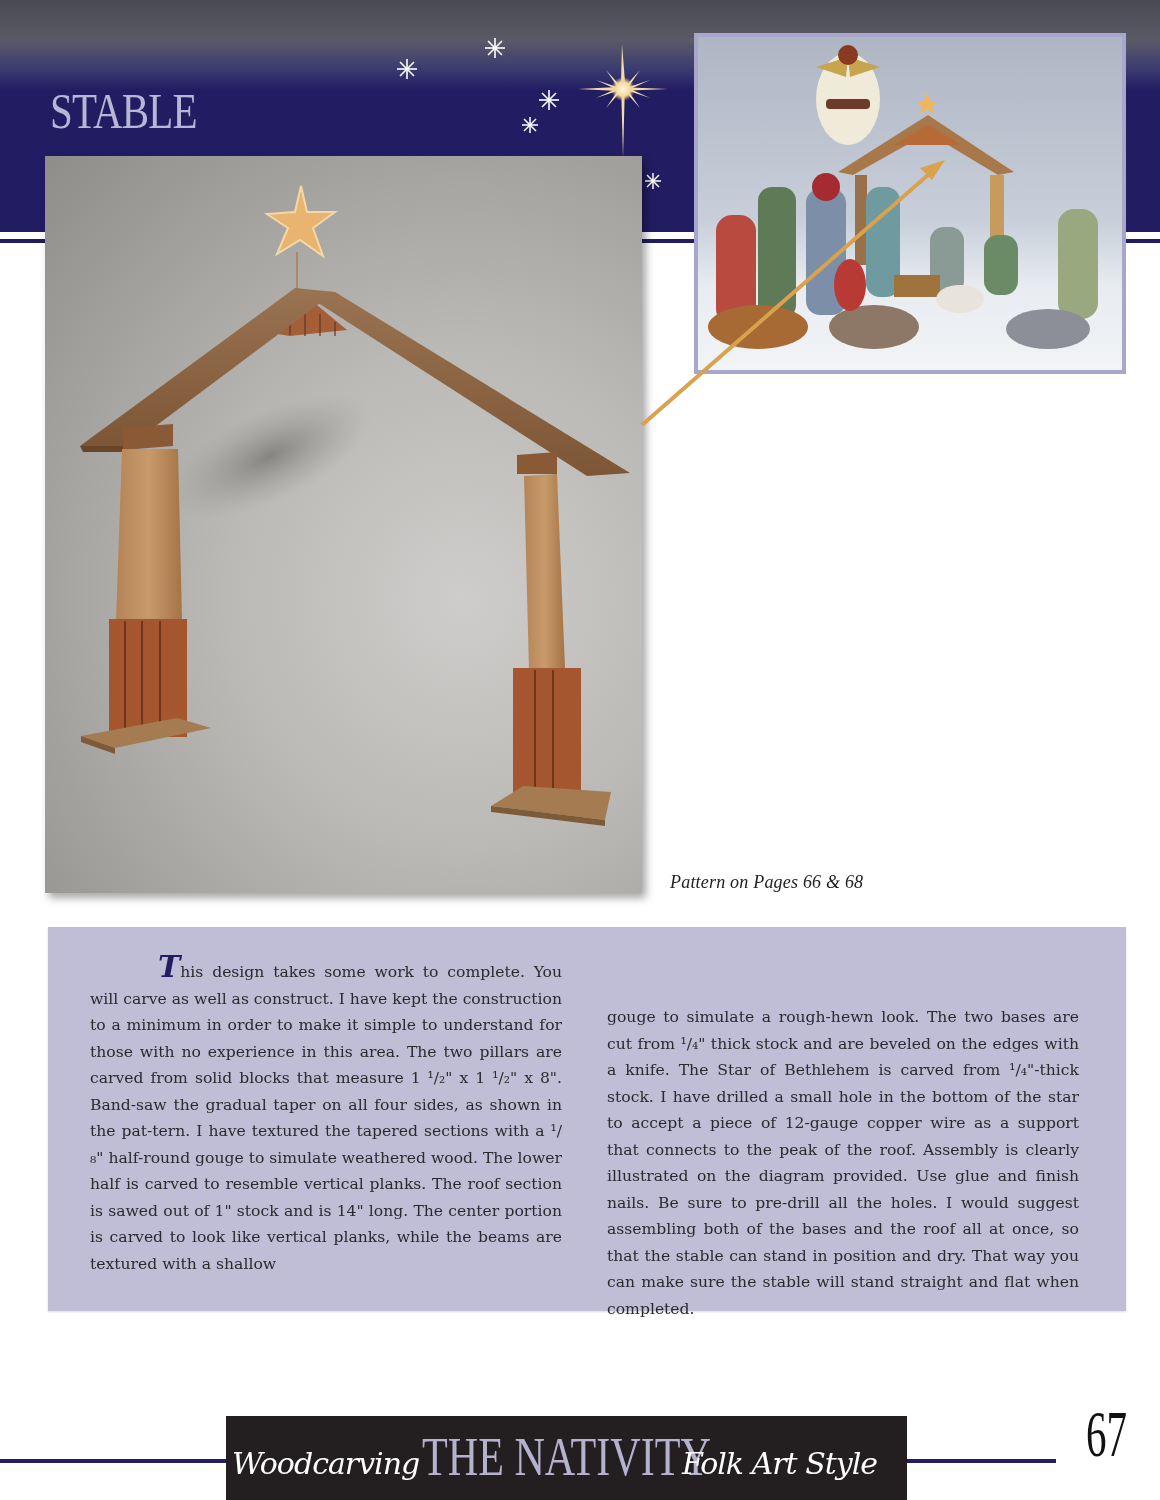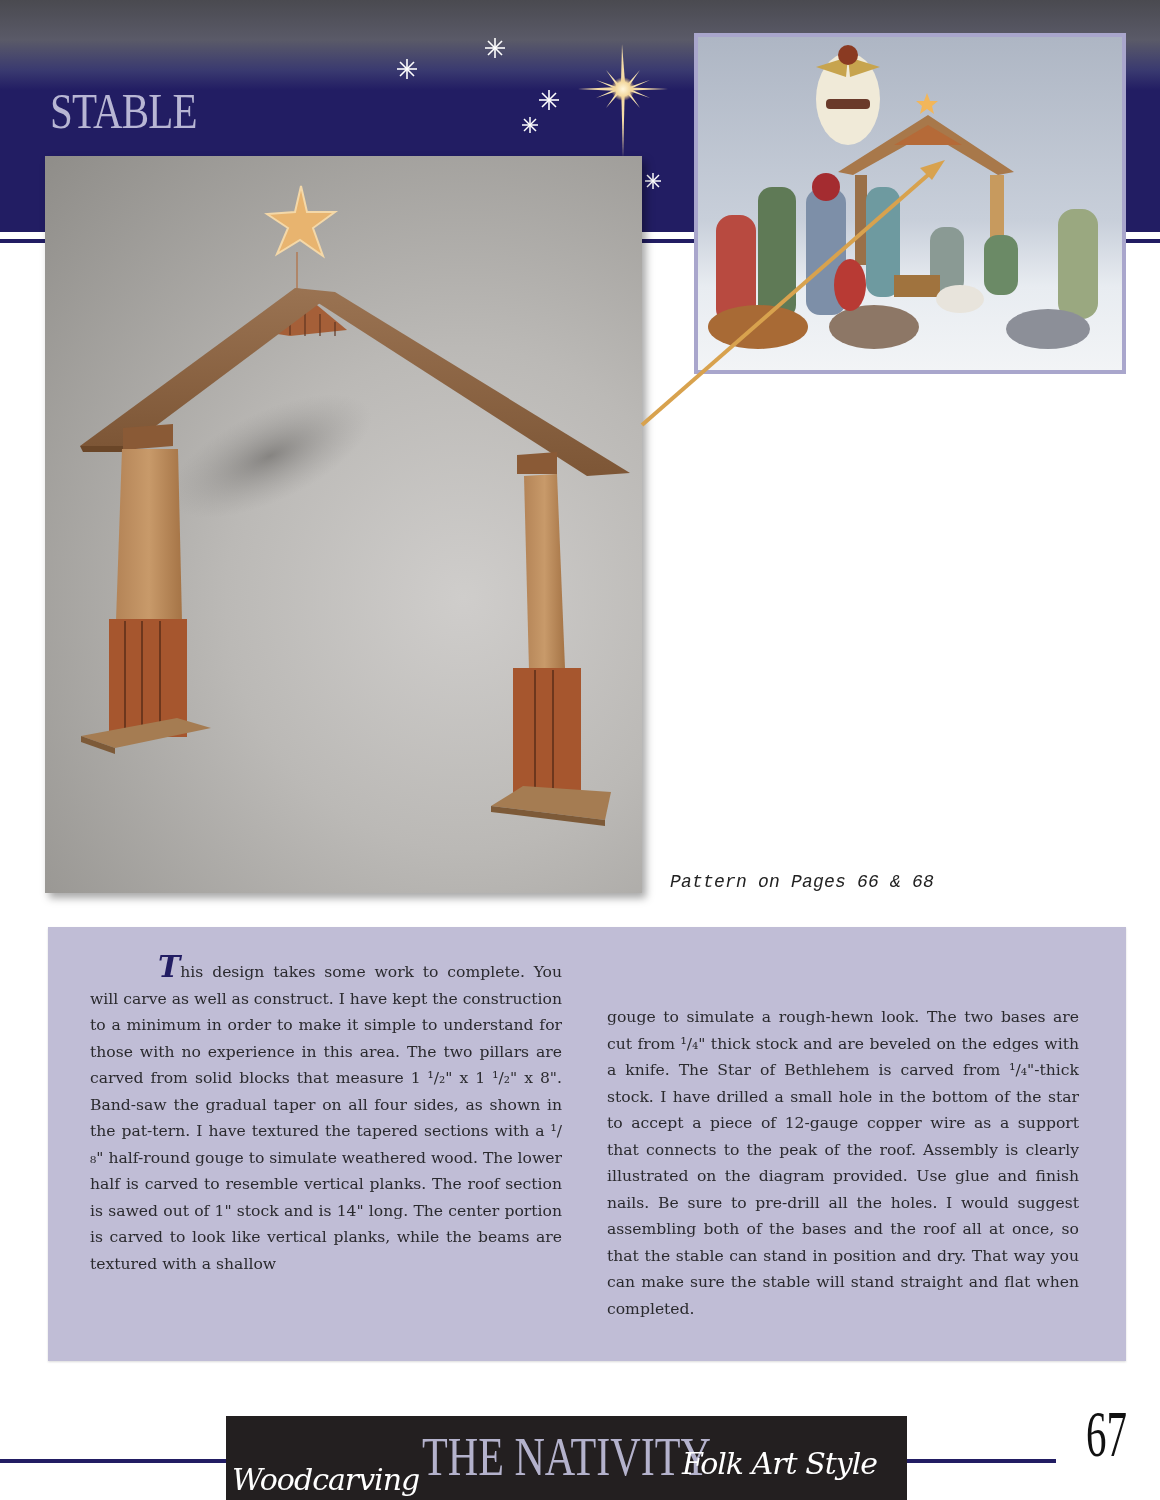--- a/index.html
+++ b/index.html
@@ -33,38 +33,38 @@
     .main-photo {
       position: absolute; left: 45px; top: 156px; width: 597px; height: 737px;
       background: radial-gradient(ellipse at 70% 60%, #cfcdcb 0%, #bbb9b6 40%, #8f8d89 100%);
       box-shadow: 4px 5px 8px rgba(0,0,0,0.35);
       overflow: hidden;
     }
     .main-photo svg { position: absolute; left: 0; top: 0; }
 
     .caption {
       position: absolute; left: 670px; top: 872px;
-      font-family: Liberation Mono, monospace; font-style: italic; font-size: 18px;
+      font-family: Liberation Serif, serif; font-style: italic; font-size: 18px;
       color: #222222; letter-spacing: 0.2px;
     }
 
     
     .inset-photo {
       position: absolute; left: 694px; top: 33px; width: 432px; height: 341px;
       border: 4px solid #a9a6cc;
       background: linear-gradient(to bottom, #aeb6c4 0%, #c8cfda 55%, #e8ecf1 75%, #f2f4f6 100%);
       overflow: hidden;
     }
     .inset-photo svg { position: absolute; left: 0; top: 0; }
 
     .pointer-arrow { position: absolute; left: 0; top: 0; pointer-events: none; }
 
     
     .text-box {
-      position: absolute; left: 48px; top: 927px; width: 1078px; height: 434px;
+      position: absolute; left: 48px; top: 927px; width: 1078px; height: 384px;
       background: #c0bdd6;
       box-shadow: 0 1px 2px rgba(0,0,0,0.15);
     }
     .text-col {
       position: absolute; top: 30px; width: 472px;
       font-family: "DejaVu Serif", serif; font-size: 15.6px; line-height: 26.5px;
       color: #2a2a2e; text-align: justify;
     }
     .text-col.left { left: 42px; }
     .text-col.right { left: 559px; top: 35px; margin-top: 42px; }
@@ -83,21 +83,21 @@
       position: absolute; left: 906px; top: 1459px; width: 150px; height: 4px; background: #221d63;
     }
     .footer-plate {
       position: absolute; left: 226px; top: 1416px; width: 681px; height: 84px;
       background: #231f20;
     }
     .footer-script {
       position: absolute; font-family: "DejaVu Serif", serif; font-style: italic;
       color: #ffffff; font-size: 30px;
     }
-    .footer-script.left { left: 6px; top: 30px; letter-spacing: -1px; margin-top: 16px; }
+    .footer-script.left { left: 6px; top: 30px; letter-spacing: -1px; }
     .footer-script.right { left: 456px; top: 30px; letter-spacing: -1px; font-style: italic; }
     .footer-title {
       position: absolute; left: 196px; top: 10px;
       font-family: "Liberation Serif", serif; font-size: 54px; color: #b4b2cc;
       transform: scaleX(0.78); transform-origin: left center; white-space: nowrap;
     }
     .page-number {
       position: absolute; left: 1086px; top: 1396px;
       font-family: "Liberation Serif", serif; font-size: 66px; color: #111111;
       transform: scaleX(0.62); transform-origin: left center;

